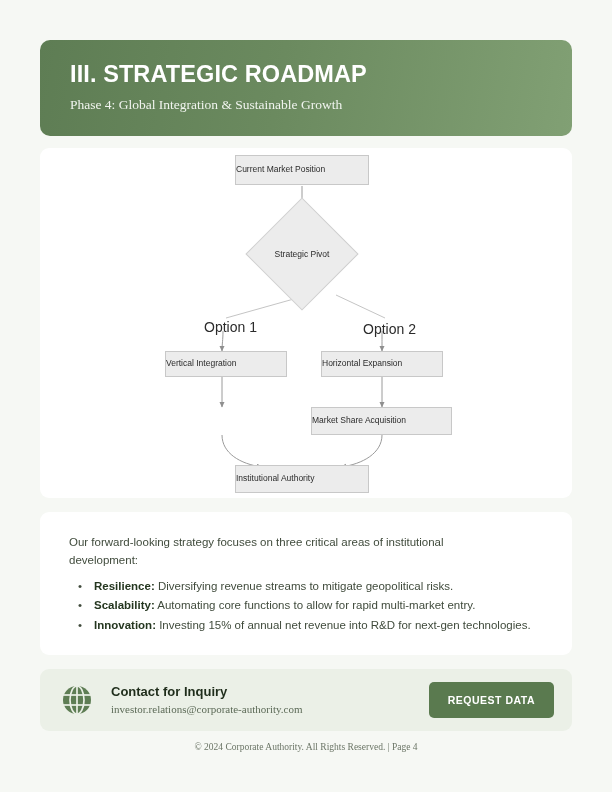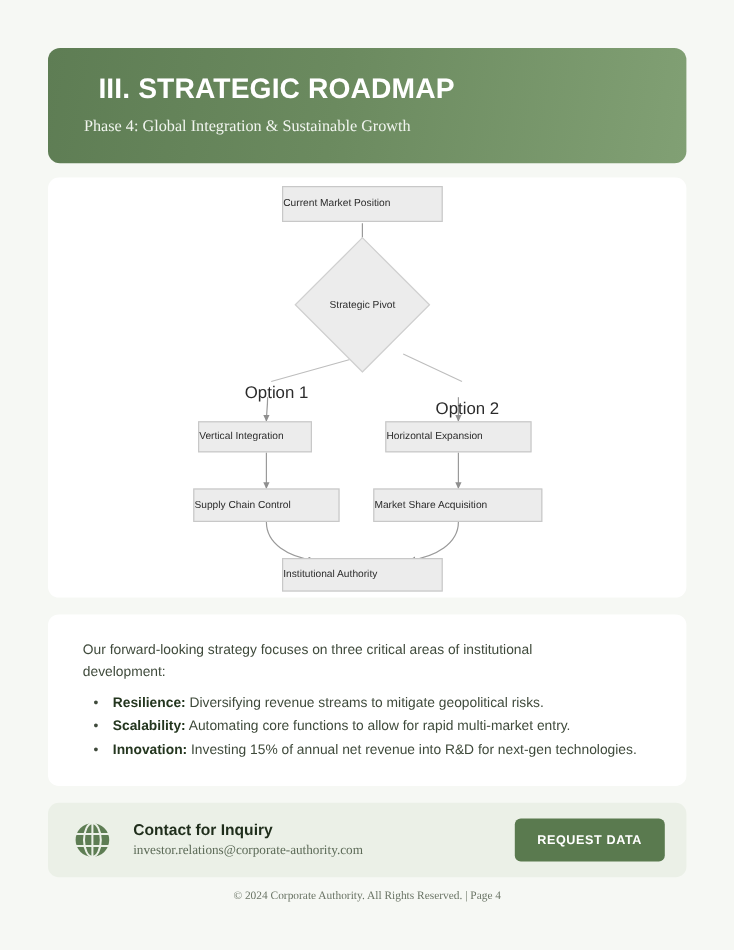--- a/index.html
+++ b/index.html
@@ -30,21 +30,21 @@
     border-radius: 10px;
     background: linear-gradient(100deg, #5e7d54 0%, #6b8a5f 45%, #81a074 100%);
     padding: 22px 30px 0 30px;
     color: #ffffff;
   }
   .banner-title {
     font-size: 23.5px;
     font-weight: bold;
     letter-spacing: 0.1px;
     line-height: 1.1;
-    margin: 0 0 9px 12px;
+    margin: 0 0 9px 0;
     color: #ffffff;
   }
   .banner-sub {
     font-family: "Liberation Serif", serif;
     font-size: 13.5px;
     color: #f0f4ee;
     line-height: 1.2;
     margin: 0;
   }
 
@@ -245,33 +245,30 @@
       </svg>
 
       <div class="node" style="left:195px; top:7px; width:134px; height:30px;">
         <span>Current Market Position</span>
       </div>
 
       <div class="diamond" style="left:222px; top:66px; width:80px; height:80px;"></div>
       <div class="diamond-label" style="left:222px; top:101px; width:80px;">Strategic Pivot</div>
 
       <div class="edge-label" style="left:164px; top:171px;">Option 1</div>
-      <div class="edge-label" style="left:323px; top:184px;">Option 2</div>
-
-      <div class="node" style="left:125px; top:203px; width:95px; height:26px;">
+      <div class="edge-label" style="left:323px; top:173px;">Option 2</div>
+
+      <div class="node" style="left:125px; top:203px; width:122px; height:26px;">
         <span>Vertical Integration</span>
       </div>
 
       <div class="node" style="left:281px; top:203px; width:122px; height:26px;">
         <span>Horizontal Expansion</span>
       </div>
 
-      <div class="node" style="left:121px; top:259px; width:122px; height:28px;">
-        <span>Supply Chain Control</span>
-      </div>
 
       <div class="node" style="left:271px; top:259px; width:141px; height:28px;">
         <span>Market Share Acquisition</span>
       </div>
 
       <div class="node" style="left:195px; top:317px; width:134px; height:28px;">
         <span>Institutional Authority</span>
       </div>
 
     </div>

